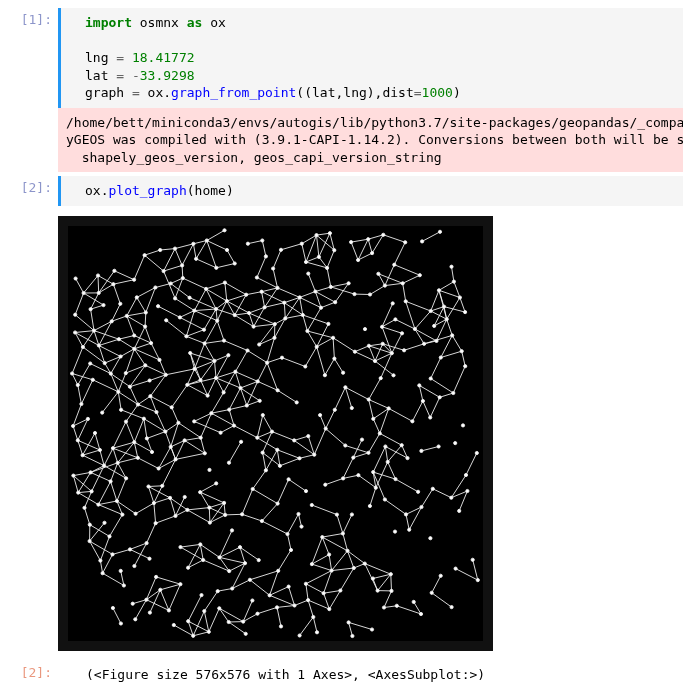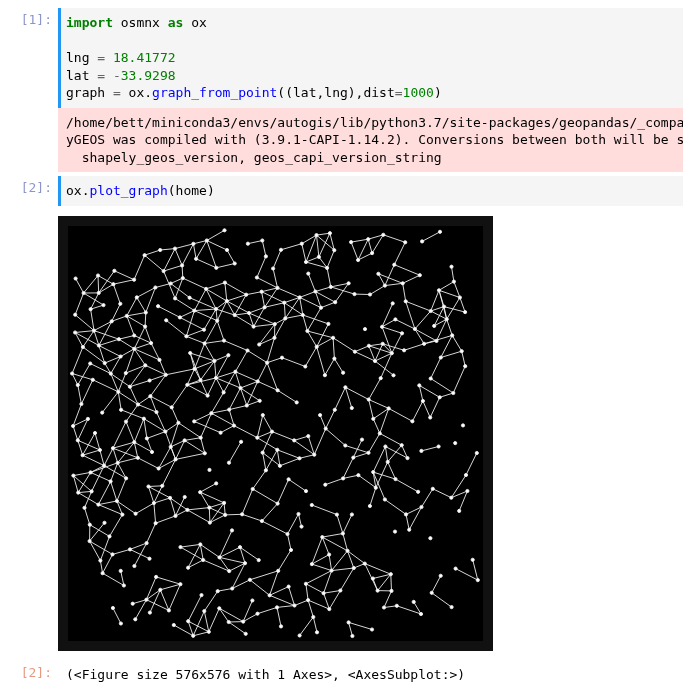--- a/index.html
+++ b/index.html
@@ -27,37 +27,38 @@
   .prompt-out { color: #D84315; opacity: 0.55; }
   .prompt-none { color: transparent; }
   .content {
     flex: 1;
     min-width: 0;
     overflow: hidden;
   }
   .code-area {
     background: #f5f5f5;
     border-left: 3px solid #2196F3;
-    padding: 6px 5px;
+    padding: 6px 24px;
     white-space: pre;
     font-family: inherit;
     line-height: 1.35;
   }
   .stderr-area {
     background: #fdd;
     padding: 6px 8px;
     white-space: pre;
     font-family: inherit;
     line-height: 1.35;
     margin-top: 0;
   }
   .text-output {
     padding: 6px 8px;
     white-space: pre;
     font-family: inherit;
+    margin-left: 20px;
   }
   .tok-kw { color: #008000; font-weight: bold; }
   .tok-op { color: #666666; }
   .tok-num { color: #008000; }
   .tok-func { color: #0000ff; }
   .graph-output {
     padding: 6px 0;
   }
   .graph-img {
     width: 435px;

